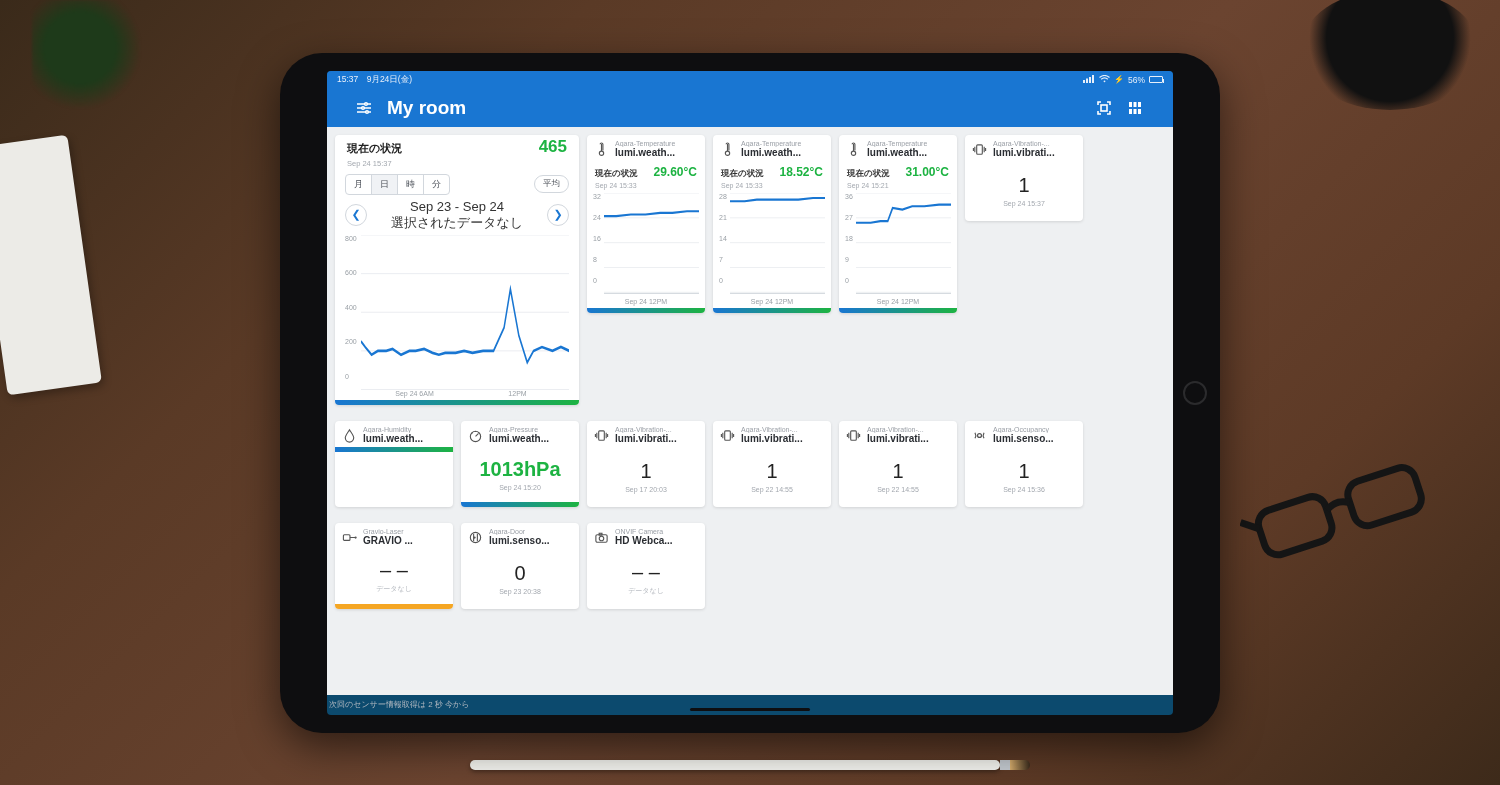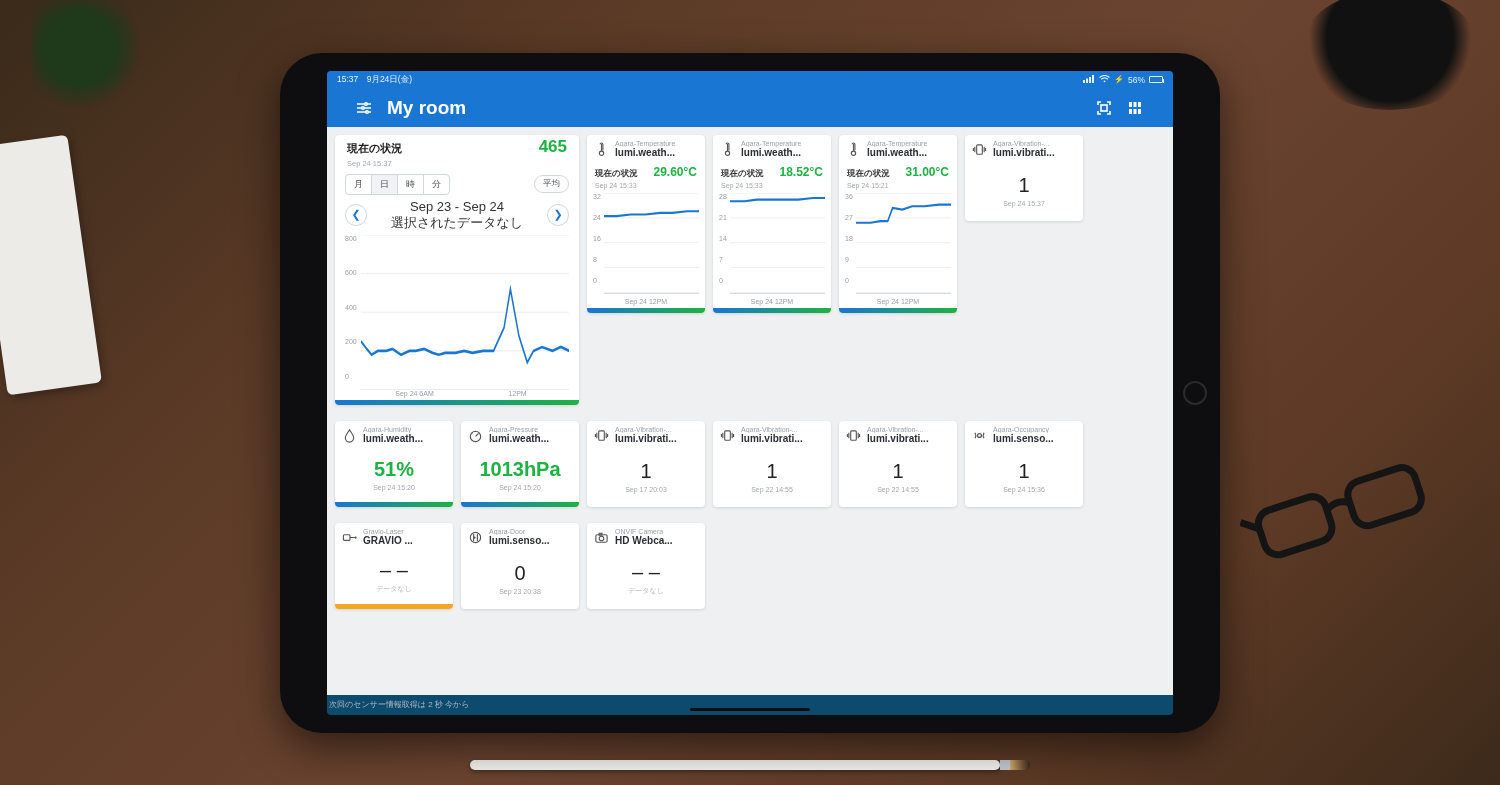--- a/index.html
+++ b/index.html
@@ -403,24 +403,20 @@
       <div class="card small tile">
           <div class="chead">
             <div class="ico"><svg viewBox="0 0 16 16" fill="none" stroke="#555" stroke-width="1.2">
                 <path d="M8 2 C10 5 12.5 8 12.5 10.5 A4.5 4.5 0 1 1 3.5 10.5 C3.5 8 6 5 8 2 Z"></path>
               </svg></div>
             <div class="lbls">
               <div class="ltype">Aqara-Humidity</div>
               <div class="lname">lumi.weath...</div>
             </div>
           </div>
-          <div class="tilebody">
-            <div class="val green">51%</div>
-            <div class="ts">Sep 24 15:20</div>
-          </div>
           <div class="gradbar grad-bg"></div>
         </div>
         <div class="card small tile">
           <div class="chead">
             <div class="ico"><svg viewBox="0 0 16 16" fill="none" stroke="#555" stroke-width="1.2">
                 <circle cx="8" cy="9" r="5.5"></circle>
                 <path d="M8 9 L11 6"></path>
                 <path d="M4 5 L4.8 5.8 M12 5 L11.2 5.8 M8 3.2 V4.2"></path>
               </svg></div>
             <div class="lbls">

